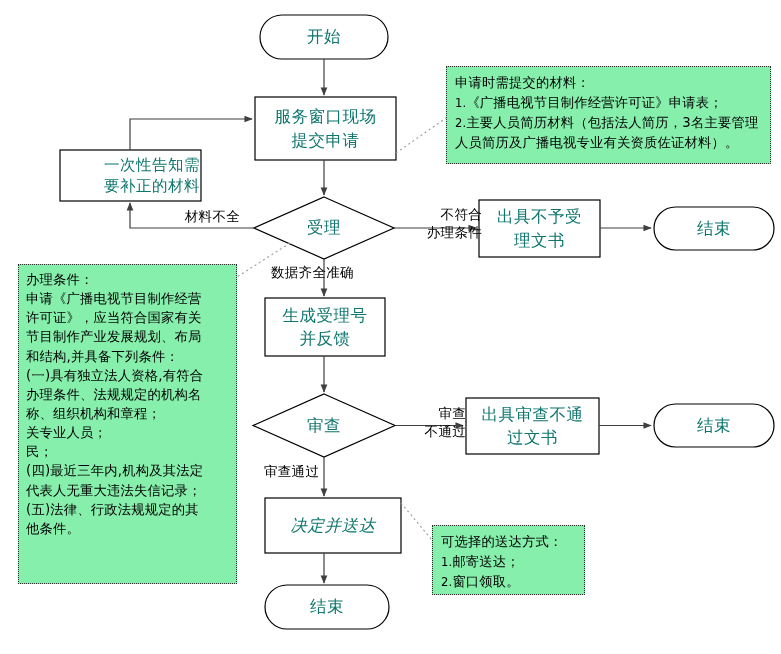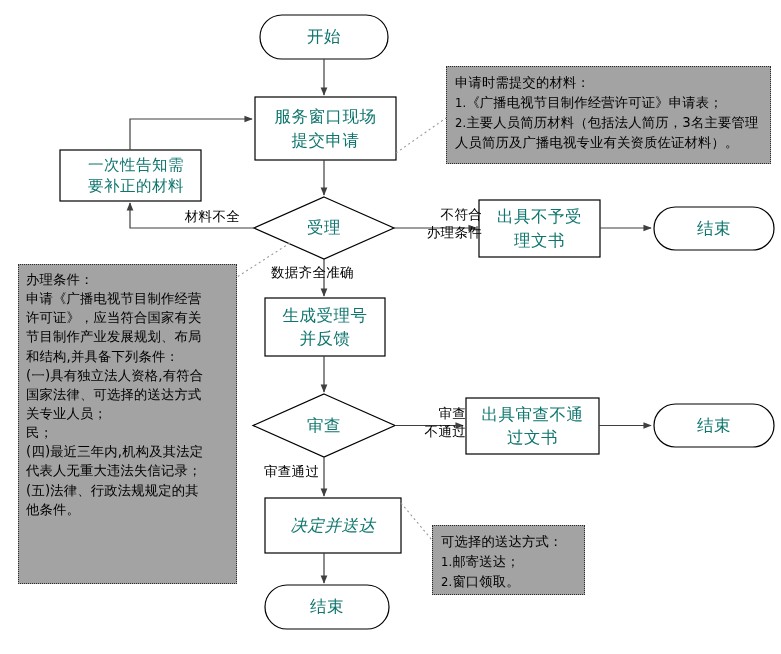--- a/index.html
+++ b/index.html
@@ -59,21 +59,21 @@
     color: #000000;
     font-size: 13.5px;
     line-height: 1.3;
     letter-spacing: 0.3px;
     text-align: right;
     white-space: nowrap;
   }
   .note {
     position: absolute;
     border: 1.3px dotted #2b2b2b;
-    background: #a3a3a3;
+    background: #86efac;
     box-sizing: border-box;
     color: #000000;
     font-size: 13.3px;
     line-height: 1.5;
     letter-spacing: 0.2px;
   }
   .note-inner {
     padding: 6px 7px 5px 8px;
   }
   .note-line {
@@ -156,21 +156,21 @@
 
   <div class="node-text" style="left:260px; top:15px; width:128px; height:44px;">
     <span>开始</span>
   </div>
 
   <div class="node-text" style="left:255px; top:97px; width:141px; height:63px;">
     <span>服务窗口现场</span>
     <span>提交申请</span>
   </div>
 
-  <div class="node-text" style="left:60px; top:150px; width:152px; height:51px; font-size:15.5px; line-height:1.3;">
+  <div class="node-text" style="left:76px; top:150px; width:152px; height:51px; font-size:15.5px; line-height:1.3;">
     <span>一次性告知需</span>
     <span>要补正的材料</span>
   </div>
 
   <div class="node-text" style="left:254px; top:197px; width:140px; height:62px;">
     <span>受理</span>
   </div>
 
   <div class="node-text" style="left:479px; top:200px; width:121px; height:57px;">
     <span>出具不予受</span>
@@ -238,21 +238,22 @@
   </div>
 
   <div class="note" style="left:18px; top:264px; width:219px; height:320px;">
     <div class="note-inner" style="padding:5px 6px 4px 7px; line-height:1.44;">
       <span class="note-line">办理条件：</span>
       <span class="note-line">申请《广播电视节目制作经营</span>
       <span class="note-line">许可证》，应当符合国家有关</span>
       <span class="note-line">节目制作产业发展规划、布局</span>
       <span class="note-line">和结构,并具备下列条件：</span>
       <span class="note-line">(一)具有独立法人资格,有符合</span>
-      <span class="note-line">国家法律、可选择的送达方式</span>
+      <span class="note-line">办理条件、法规规定的机构名</span>
+      <span class="note-line">称、组织机构和章程；</span>
       <span class="note-line">关专业人员；</span>
       <span class="note-line">民；</span>
       <span class="note-line">(四)最近三年内,机构及其法定</span>
       <span class="note-line">代表人无重大违法失信记录；</span>
       <span class="note-line">(五)法律、行政法规规定的其</span>
       <span class="note-line">他条件。</span>
     </div>
   </div>
 
   <div class="note" style="left:432px; top:525px; width:153px; height:70px;">

